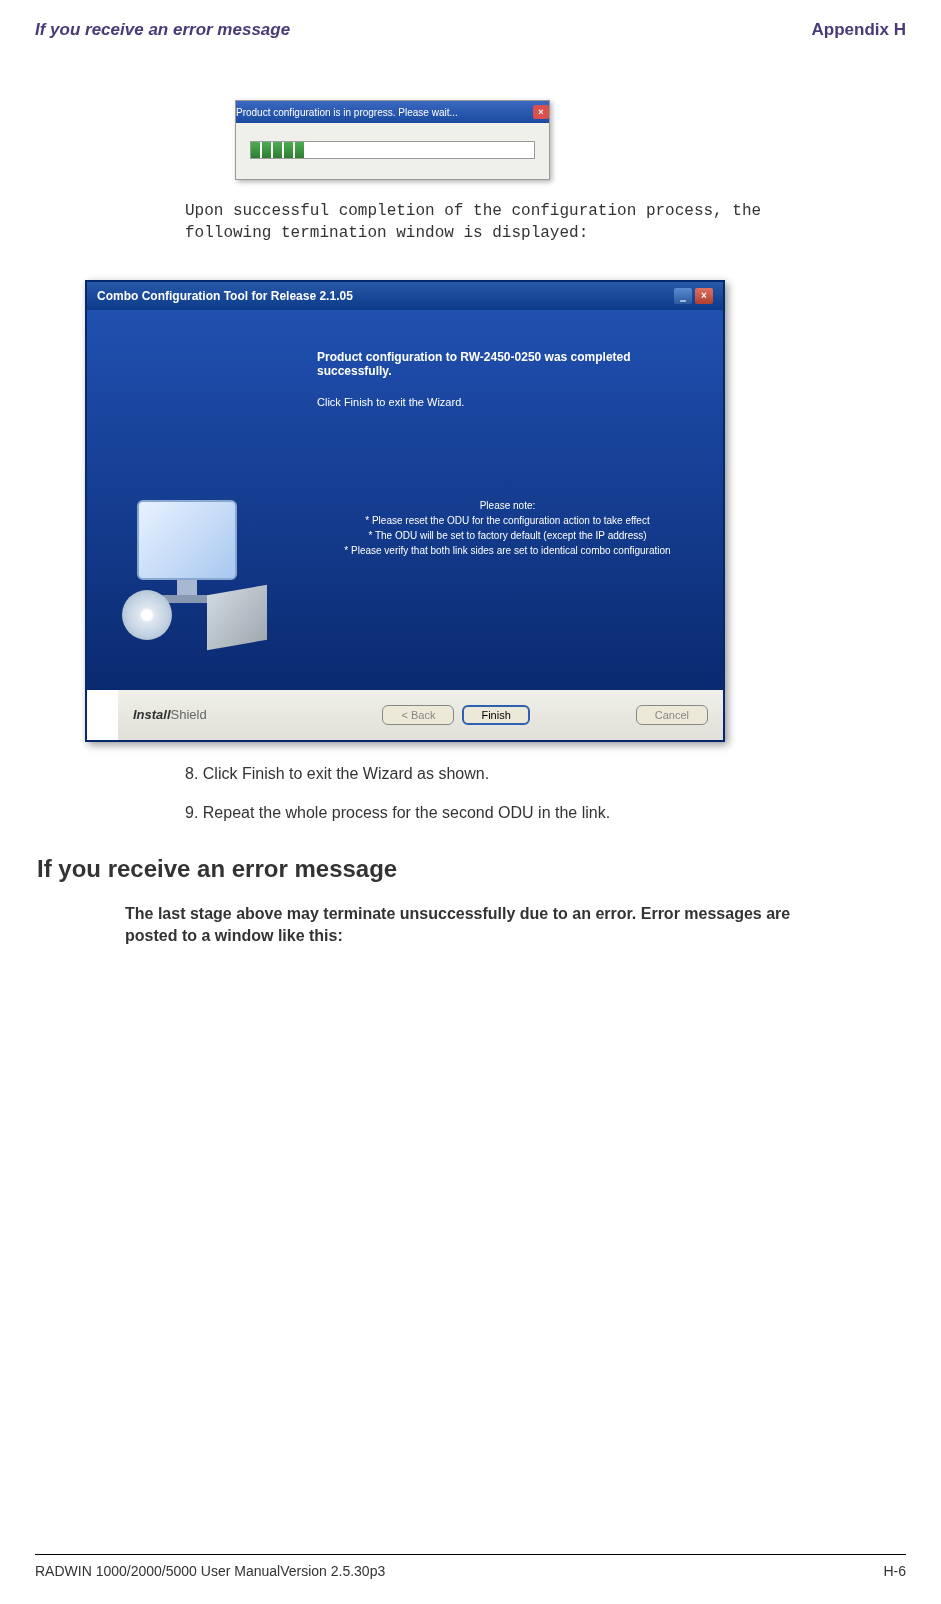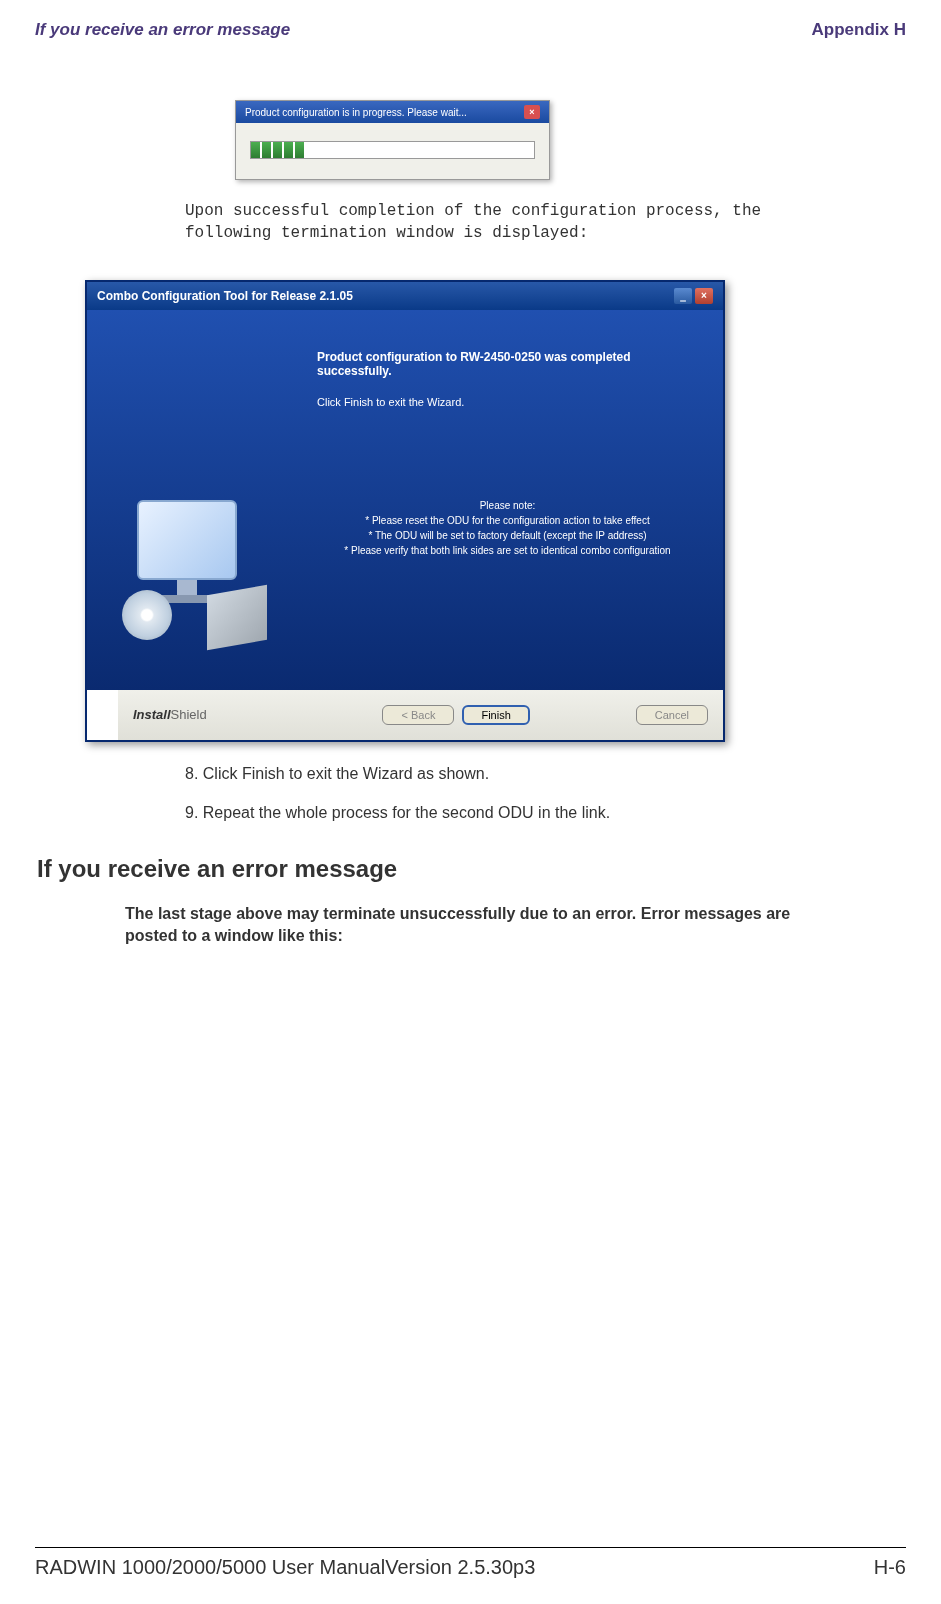--- a/index.html
+++ b/index.html
@@ -36,21 +36,21 @@
       margin-left: 200px;
       width: 315px;
       border: 1px solid #999;
       box-shadow: 2px 2px 5px rgba(0,0,0,0.3);
       margin-bottom: 20px;
     }
     .progress-titlebar {
       background: linear-gradient(to bottom, #3a68c0, #1a4aa0);
       color: #fff;
       font-size: 10px;
-      padding: 4px 9px;
+      padding: 4px 0;
       display: flex;
       justify-content: space-between;
       align-items: center;
       gap: 45px;
     }
     .progress-close {
       background: #d85050;
       width: 16px;
       height: 14px;
       border-radius: 2px;
@@ -278,21 +278,21 @@
     }
     .page-footer {
       position: absolute;
       bottom: 25px;
       left: 35px;
       right: 35px;
       border-top: 1.5px solid #000;
       padding-top: 8px;
       display: flex;
       justify-content: space-between;
-      font-size: 20px;
+      font-size: 14px;
       color: #333;
     }
   </style>
 </head>
 <body>
 
 <div class="header">
   <div class="header-left">If you receive an error message</div>
   <div class="header-right">Appendix H</div>
 </div>

